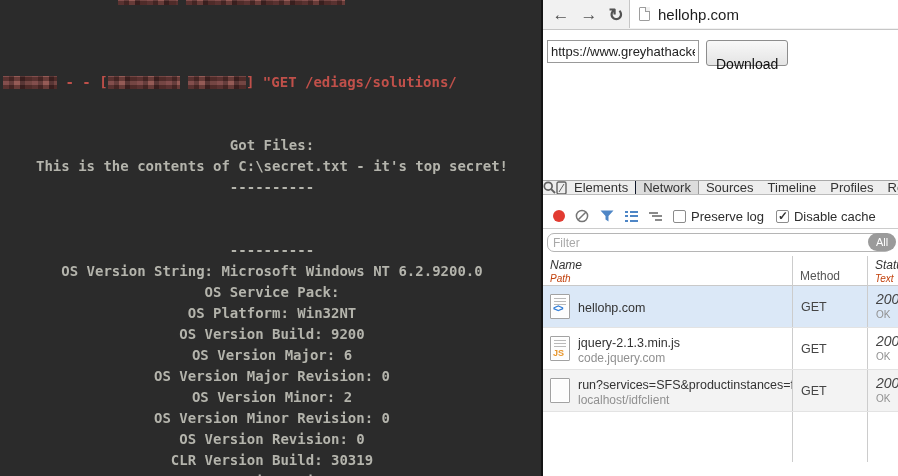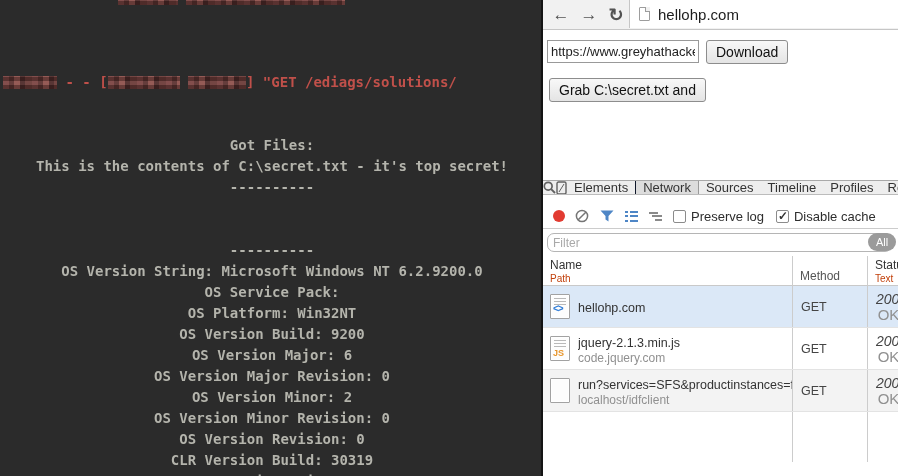--- a/index.html
+++ b/index.html
@@ -56,21 +56,21 @@
   }
   .omnibox-text { font-size:15px; color:#1d1d1d; }
 
   .b-content { position:absolute; left:0; top:30px; right:0; height:150px; background:#fff; }
   .url-input {
     position:absolute; left:4px; top:10px; width:152px; height:23px;
     border:1px solid #999; font-family:"Liberation Sans", sans-serif;
     font-size:13px; color:#222; padding:2px 3px; outline:none;
   }
   .btn {
-    position:absolute; height:24px; padding:0 9px;
+    position:absolute; height:24px; padding:12px 9px;
     background:linear-gradient(#f8f8f8,#e4e4e4);
     border:1px solid #8d8d8d; border-radius:3px;
     font-family:"Liberation Sans", sans-serif; font-size:14px; color:#111;
     line-height:22px; cursor:pointer;
   }
   .btn-download { left:163px; top:10px; }
   .btn-grab { left:6px; top:48px; }
 
   
   .devtools { position:absolute; left:0; top:180px; right:0; bottom:0; border-top:1px solid #a9a9a9; }
@@ -127,33 +127,33 @@
   .all-pill {
     position:absolute; left:325px; top:4px; height:18px; padding:0 8px;
     background:#9b9b9b; border-radius:9px; color:#fff; font-size:11px; font-weight:normal;
     line-height:18px; cursor:pointer;
   }
 
   .dt-table { position:absolute; left:0; top:75px; right:0; bottom:14px; overflow:hidden; background:#fff; }
   .dt-grid { display:grid; grid-template-columns:250px 75px 1fr; }
   .dt-grid > div:nth-child(1), .dt-grid > div:nth-child(2) { border-right:1px solid #ccc; }
   .dt-header { height:30px; border-bottom:1px solid #c9c9c9; }
-  .dt-header .c { padding:2px 0 10px 7px; }
+  .dt-header .c { padding:2px 0 10px 7px;font-style:italic; }
   .h1 { font-size:12px; color:#333; line-height:14px; }
   .h2 { font-size:10px; color:#c2410c; line-height:13px; }
   .h-mid { display:flex; align-items:center; font-size:12px; color:#555; padding-left:7px; }
   .dt-row { height:42px; border-bottom:1px solid #e3e3e3; cursor:pointer; }
   .dt-row .namecell { display:flex; align-items:center; padding-left:7px; overflow:hidden; }
   .dt-row .nametext { overflow:hidden; white-space:nowrap; }
   .nm { font-size:12.5px; color:#333; line-height:15px; white-space:nowrap; }
   .pt { font-size:12px; color:#909090; line-height:14px; white-space:nowrap; }
   .methodcell { display:flex; align-items:center; font-size:12.5px; color:#444; padding-left:8px; }
   .statuscell { display:flex; flex-direction:column; justify-content:center; padding-left:8px; }
   .st1 { font-size:14px; color:#444; line-height:15px;font-style:italic; }
-  .st2 { font-size:15px; color:#909090; line-height:15px;text-align:right; }
+  .st2 { font-size:10px; color:#909090; line-height:15px; }
   .row-sel { background:#dbe8f7; }
   .row-stripe { background:#f3f3f3; }
   .dt-filler { height:51px; }
   .dt-filler > div { height:51px; }
 
   .doc-ico {
     width:20px; height:25px; min-width:20px; background:#fdfdfd; border:1px solid #a2a2a2;
     border-radius:1px; margin-right:8px; position:relative;
     box-shadow:inset 0 0 0 1px #fff;
   }
@@ -194,21 +194,20 @@
       <div class="nav-ico" style="left:61px;font-size:18px;">↻</div>
       <div class="omnibox">
         <span class="page-ico"></span>
         <span class="omnibox-text">hellohp.com</span>
       </div>
     </div>
 
     <div class="b-content">
       <input class="url-input" type="text" value="https://www.greyhathacker" style="">
       <button class="btn btn-download">Download</button>
-      <button class="btn btn-grab">Grab C:\secret.txt and</button>
     </div>
 
     <div class="devtools">
 
       <div class="dt-tabs">
         <span class="dt-tabico">
           <svg width="13" height="13" viewBox="0 0 13 13">
               <circle cx="5.2" cy="5.2" r="3.9" fill="none" stroke="#616161" stroke-width="1.7"></circle>
               <line x1="8.2" y1="8.2" x2="12" y2="12" stroke="#616161" stroke-width="1.9"></line>
             </svg>

